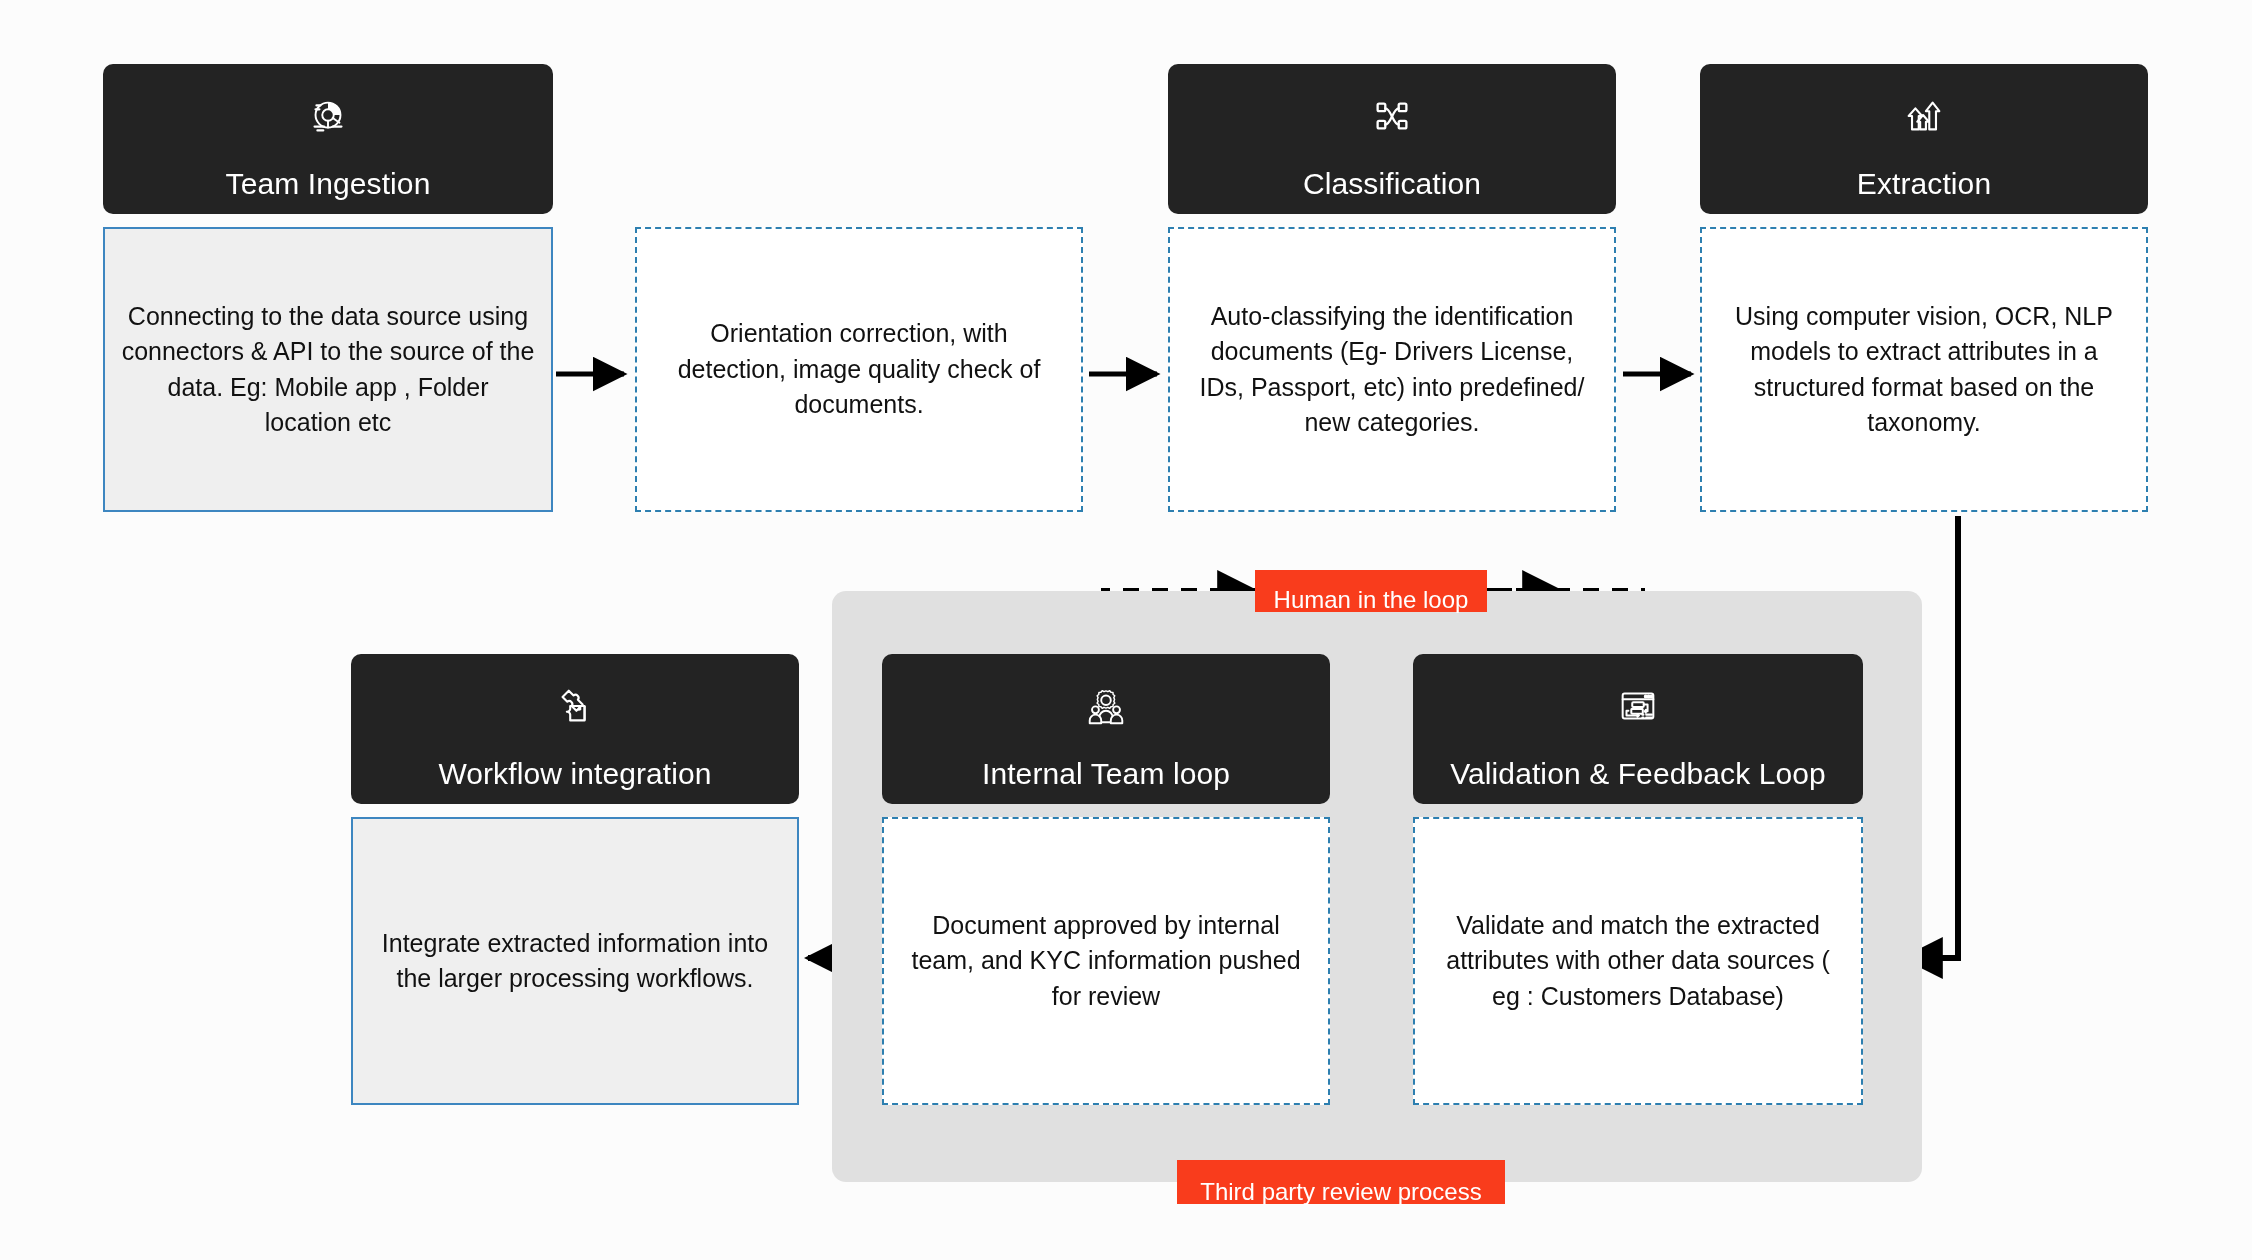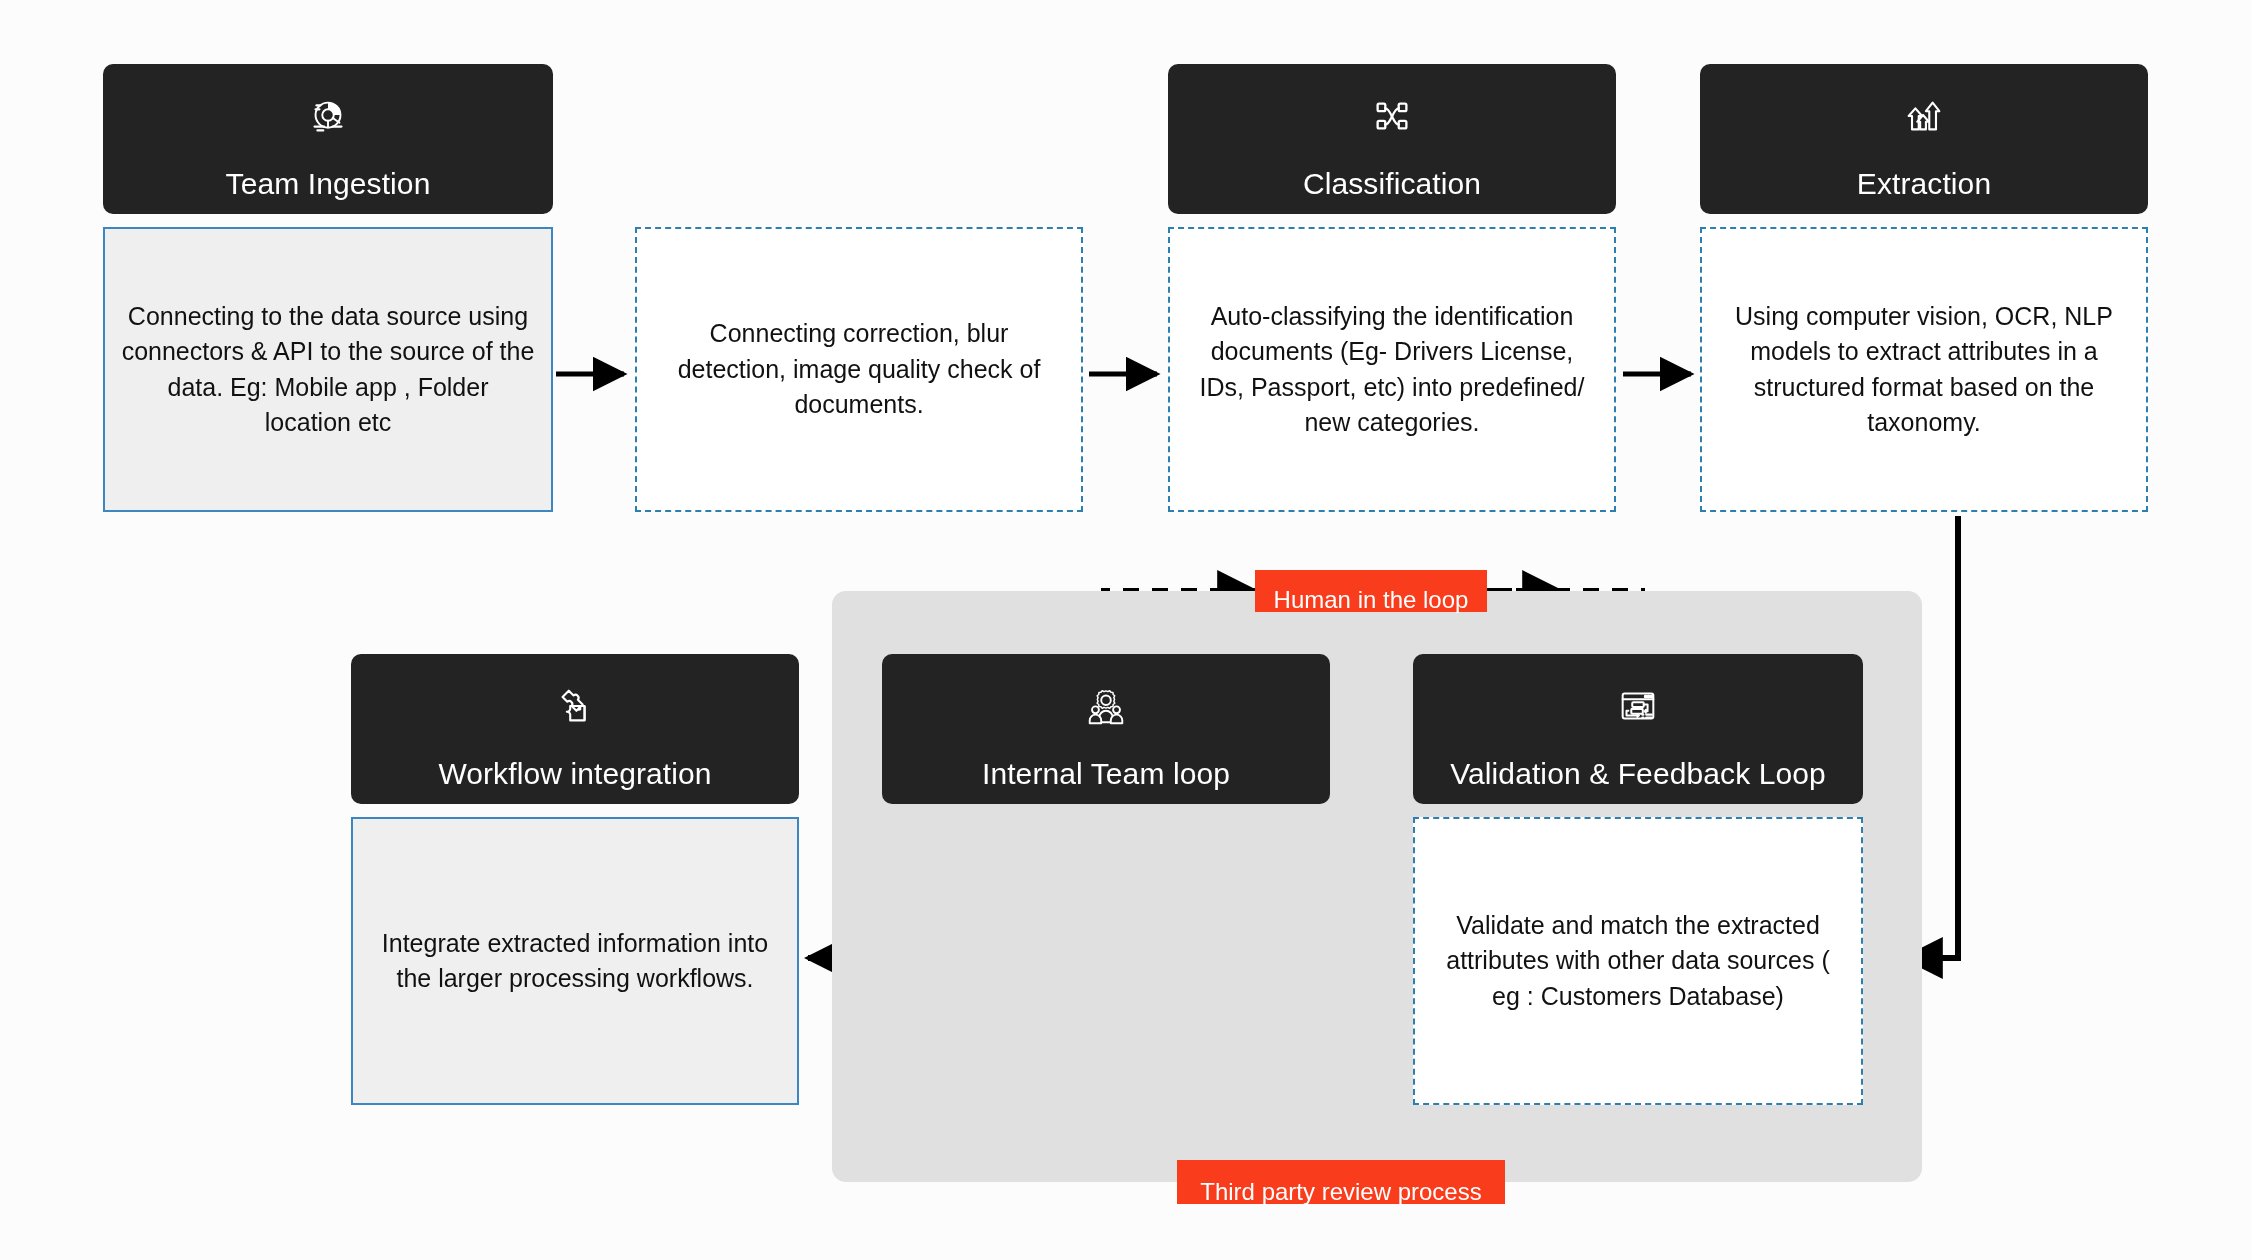--- a/index.html
+++ b/index.html
@@ -145,21 +145,21 @@
         <path d="M13 39 L19 39" stroke-width="2.4"></path>
       </svg>
     </span>
     <span class="head-label">Team Ingestion</span>
   </div>
   <div class="card-body body-solid" style="left:103px; top:227px; width:450px; height:285px;">
     <span>Connecting to the data source using connectors &amp; API to the source of the data. Eg: Mobile app , Folder location etc</span>
   </div>
 
   <div class="card-body body-dashed" style="left:635px; top:227px; width:448px; height:285px;">
-    <span>Connecting correction, blur detection, image quality check of documents.</span>
+    <span>Orientation correction, with detection, image quality check of documents.</span>
   </div>
 
   <div class="card-head" style="left:1168px; top:64px; width:448px; height:150px;">
     <span class="icon-wrap">
       <svg class="icon" width="46" height="46" viewBox="0 0 48 48" fill="none" stroke="#ffffff" stroke-width="2.4" stroke-linecap="round">
         <rect x="9" y="11" width="8" height="8" rx="1.5"></rect>
         <rect x="31" y="11" width="8" height="8" rx="1.5"></rect>
         <rect x="9" y="29" width="8" height="8" rx="1.5"></rect>
         <rect x="31" y="29" width="8" height="8" rx="1.5"></rect>
         <path d="M17 16 C23 16 25 33 31 33"></path>
@@ -207,20 +207,23 @@
         <path d="M24 6 l2.6 1 l2.4 -1.3 l1.7 2.2 l2.7 0.2 l0.2 2.7 l2.2 1.7 l-1.3 2.4 l1 2.6 l-1 2.6 l1.3 2.4 l-2.2 1.7 l-0.2 2.7 l-2.7 0.2 l-1.7 2.2 l-2.4 -1.3 l-2.6 1 l-2.6 -1 l-2.4 1.3 l-1.7 -2.2 l-2.7 -0.2 l-0.2 -2.7 l-2.2 -1.7 l1.3 -2.4 l-1 -2.6 l1 -2.6 l-1.3 -2.4 l2.2 -1.7 l0.2 -2.7 l2.7 -0.2 l1.7 -2.2 l2.4 1.3 Z" transform="translate(0,2) scale(0.78) translate(6.7,2)"></path>
         <circle cx="24" cy="18" r="5"></circle>
         <path d="M17 36 a7 7 0 0 1 14 0 v5 h-14 Z" fill="#232323"></path>
         <circle cx="13" cy="28" r="3.6"></circle>
         <path d="M7 39 a6 6 0 0 1 12 0 v3 h-12 Z" fill="#232323"></path>
         <circle cx="35" cy="28" r="3.6"></circle>
         <path d="M29 39 a6 6 0 0 1 12 0 v3 h-12 Z" fill="#232323"></path>
       </svg>
     </span>
     <span class="head-label">Internal Team loop</span>
+  </div>
+  <div class="card-body body-dashed" style="left:882px; top:817px; width:448px; height:288px;">
+    <span>Document approved by internal team, and KYC information pushed for review</span>
   </div>
 
   <div class="card-head" style="left:1413px; top:654px; width:450px; height:150px;">
     <span class="icon-wrap">
       <svg class="icon" width="46" height="46" viewBox="0 0 48 48" fill="none" stroke="#ffffff" stroke-width="2.1" stroke-linejoin="round" stroke-linecap="round">
         <path d="M10 11 h28 a2 2 0 0 1 2 2 v22 a2 2 0 0 1 -2 2 h-28 a2 2 0 0 1 -2 -2 v-22 a2 2 0 0 1 2 -2 Z"></path>
         <path d="M8 17 h32"></path>
         <circle cx="32" cy="14" r="0.9" fill="#ffffff"></circle>
         <circle cx="35" cy="14" r="0.9" fill="#ffffff"></circle>
         <circle cx="38" cy="14" r="0.9" fill="#ffffff"></circle>

